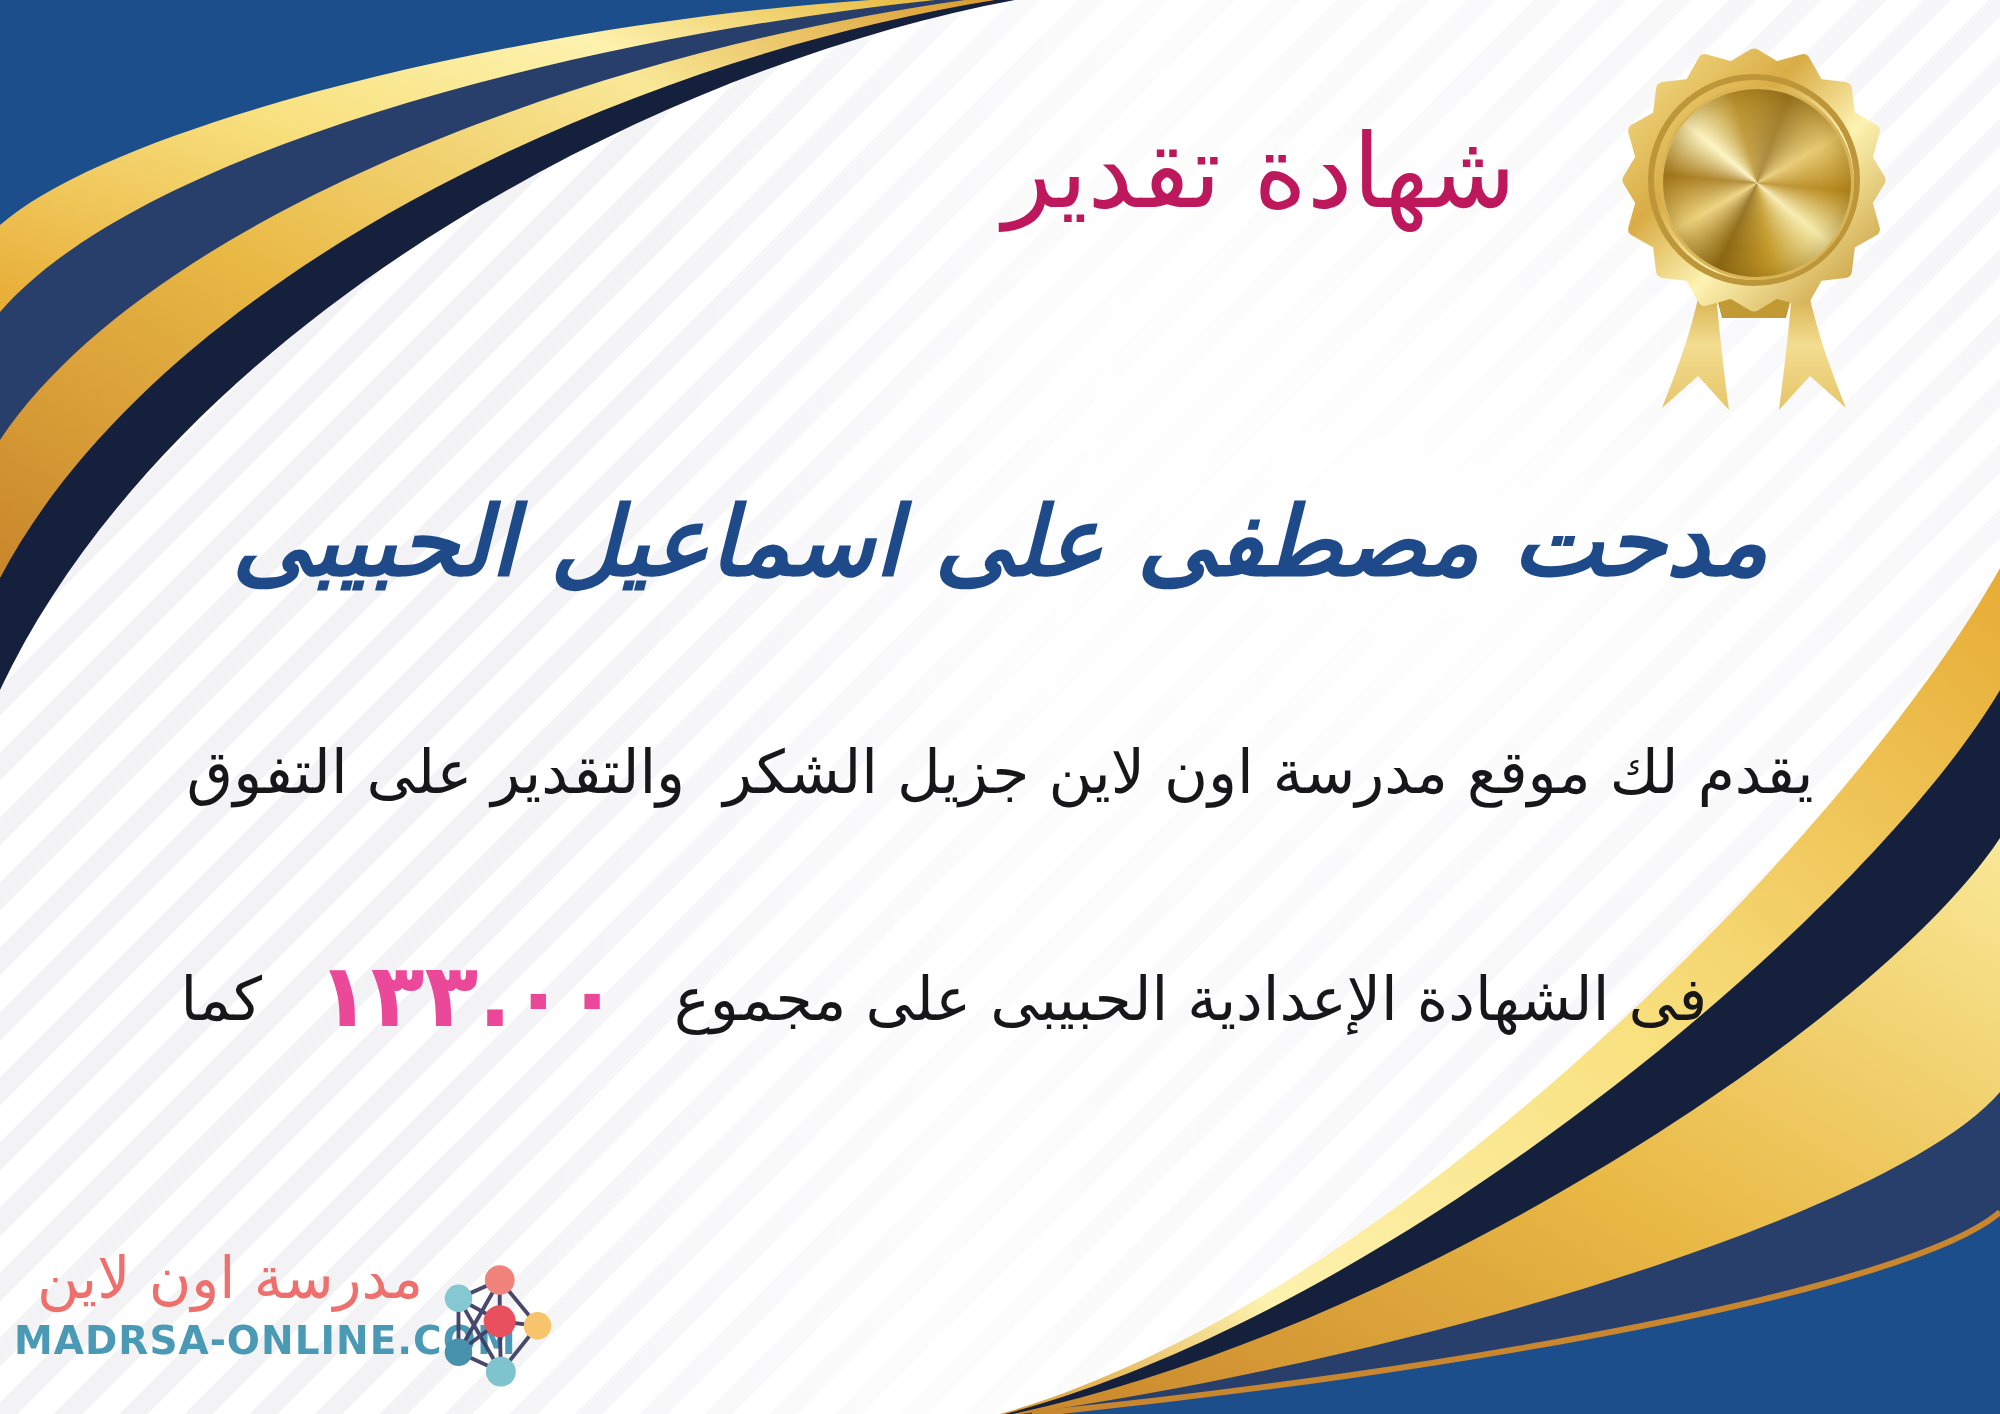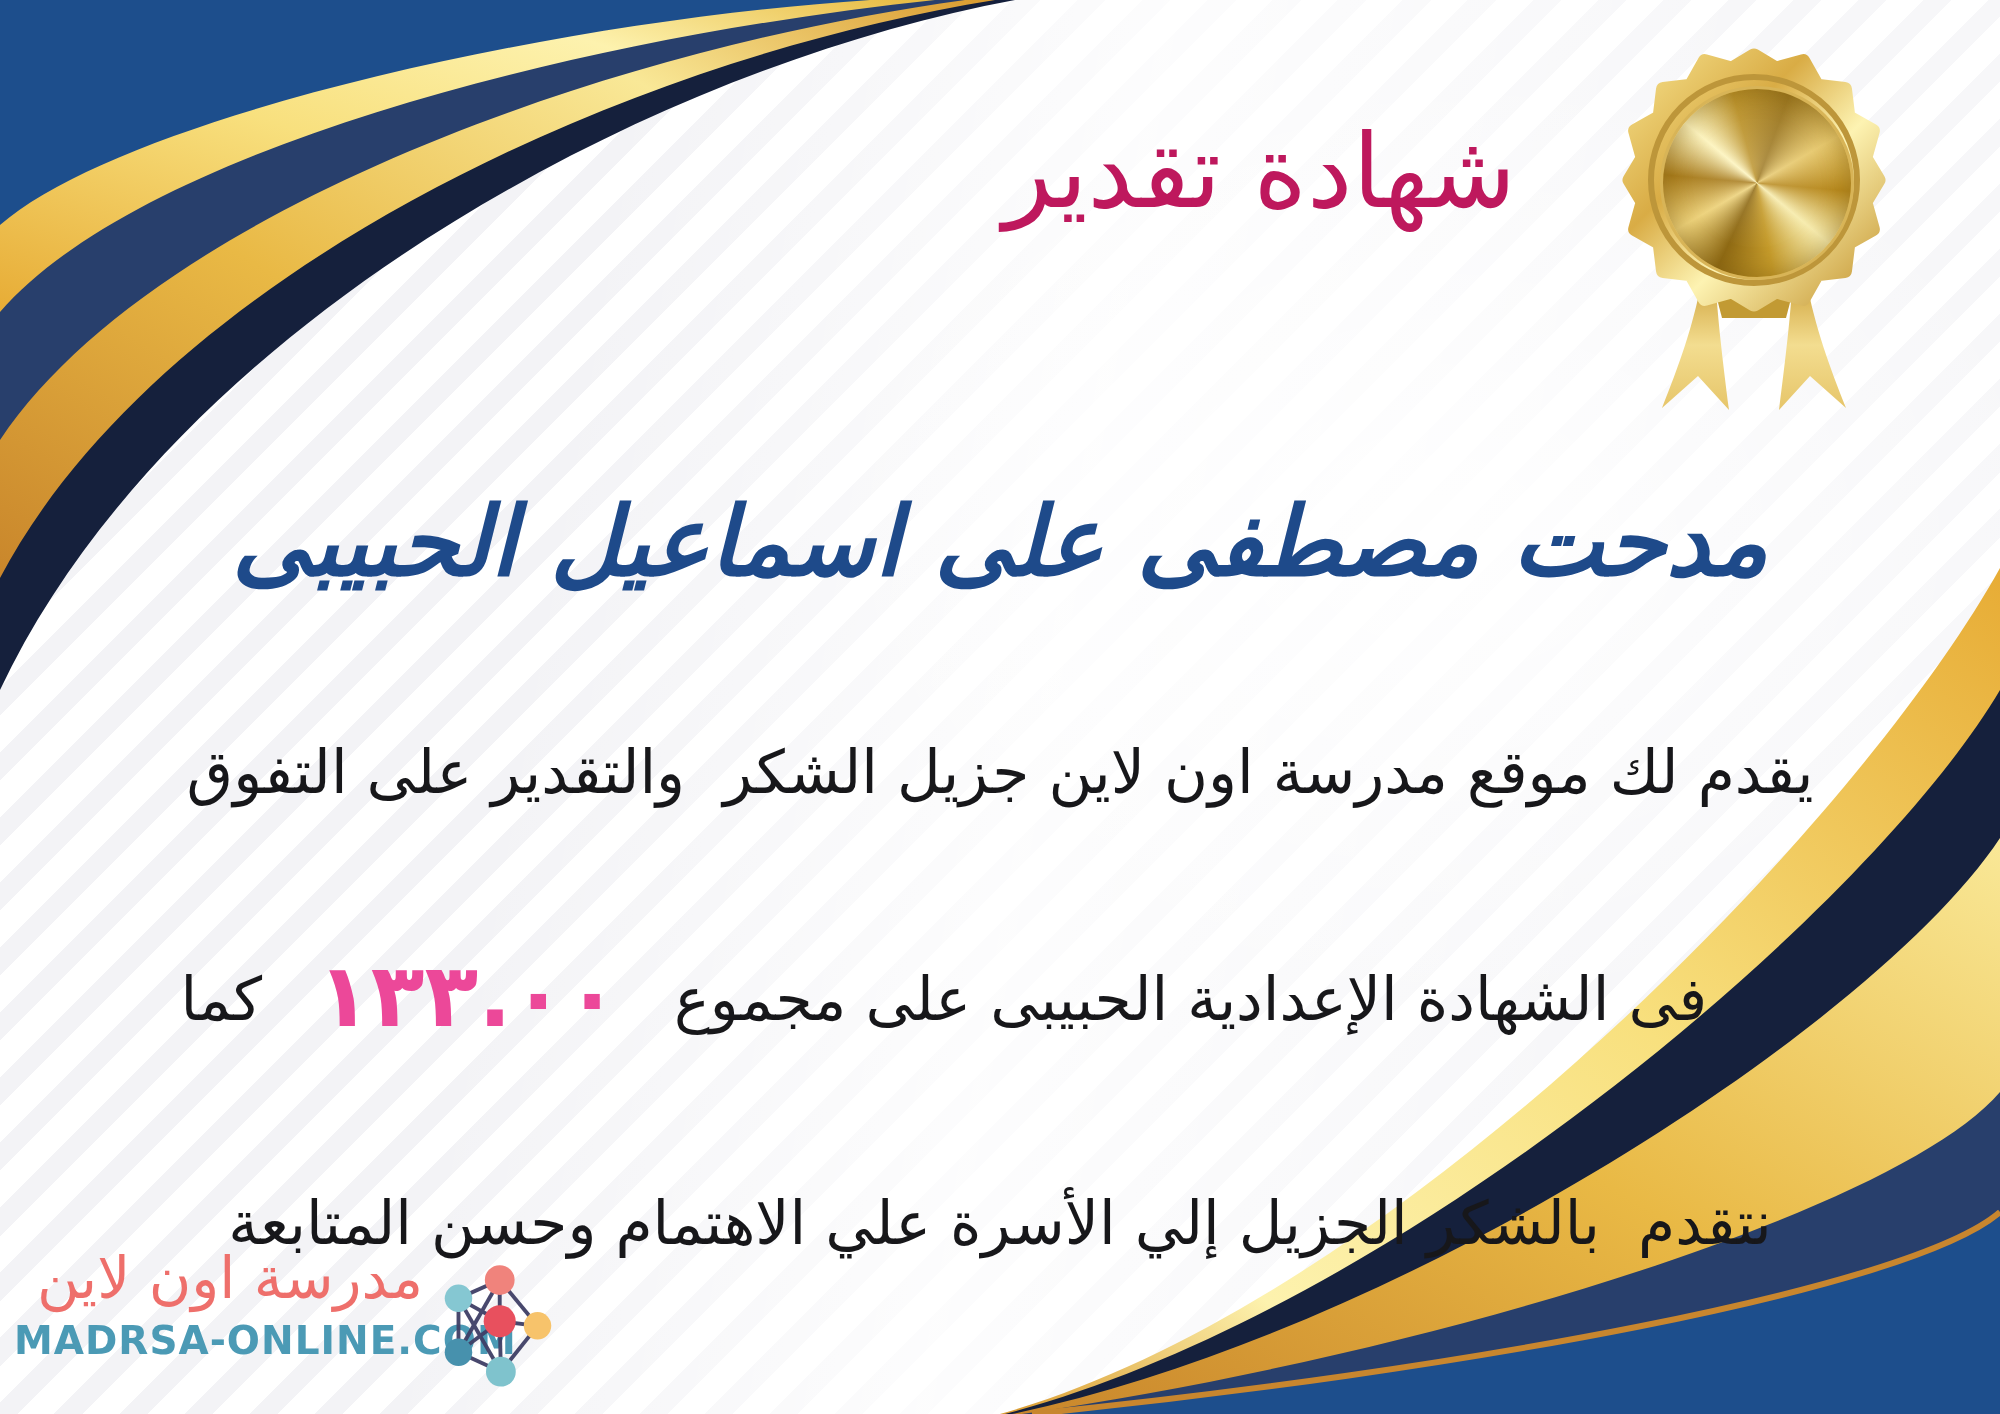--- a/index.html
+++ b/index.html
@@ -146,21 +146,20 @@
 
   <div class="cert-title" dir="rtl">شهادة تقدير</div>
 
   <div class="student-name" dir="rtl">مدحت مصطفى على اسماعيل الحبيبى</div>
 
   <div class="body-block" dir="rtl">
     <div class="body-line">يقدم لك موقع مدرسة اون لاين جزيل الشكر  والتقدير على التفوق</div>
     <div class="body-line">
       <span>فى الشهادة الإعدادية الحبيبى على مجموع</span><span class="score-val">١٣٣.٠٠</span><span class="after-score">كما</span>
     </div>
-    <div class="body-line">نتقدم  بالشكر الجزيل إلي الأسرة علي الاهتمام وحسن المتابعة</div>
   </div>
 
 
   <div class="logo">
     <div class="logo-ar" dir="rtl">مدرسة اون لاين</div>
     <div class="logo-en">MADRSA-ONLINE.COM</div>
   </div>
 
   <svg class="logo-icon" viewBox="0 0 100 110" aria-hidden="true">
     <g stroke="#3f3f66" stroke-width="3.4" opacity="0.95">

